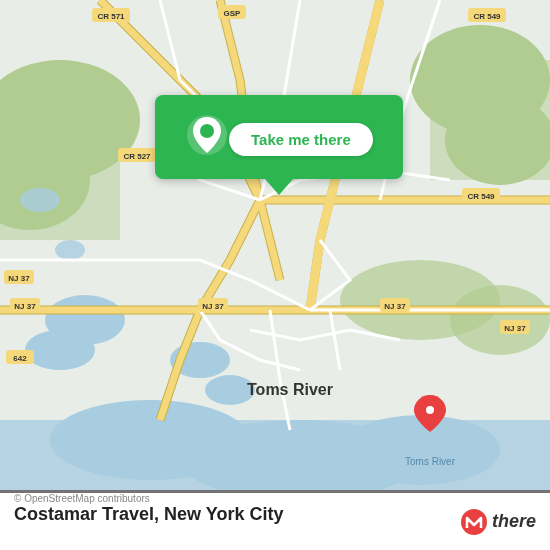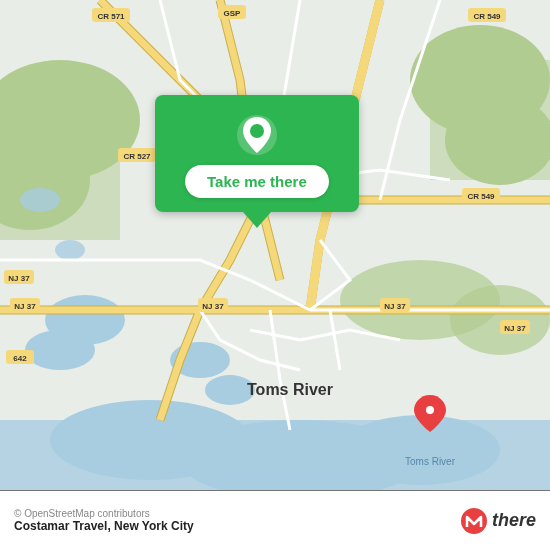--- a/index.html
+++ b/index.html
@@ -35,21 +35,21 @@
       flex-direction: column;
       align-items: center;
       z-index: 10;
     }
 
     #tooltip-box {
       background: #2db551;
       border-radius: 8px;
       padding: 18px 30px 14px 30px;
       display: flex;
-      flex-direction: column;
+      flex-direction: row;
       align-items: center;
       box-shadow: 0 2px 8px rgba(0,0,0,0.25);
       min-width: 160px;
     }
 
     #location-icon {
       width: 44px;
       height: 44px;
       margin-bottom: 8px;
     }
@@ -74,38 +74,37 @@
       border-left: 14px solid transparent;
       border-right: 14px solid transparent;
       border-top: 16px solid #2db551;
     }
 
     #bottom-bar {
       width: 550px;
       height: 60px;
       background: white;
       display: flex;
-      align-items: center;
       justify-content: space-between;
       padding: 0 14px;
-      border-top: 1px solid #737373;
+      border-top: 3px solid #737373;
     }
 
     #bottom-left {
       display: flex;
       flex-direction: column;
     }
 
     #copyright-text {
       font-size: 10px;
       color: #888;
     }
 
     #location-name {
-      font-size: 12px;
+      font-size: 18px;
       font-weight: bold;
       color: #222;
     }
 
     #moovit-logo {
       display: flex;
       align-items: center;
       gap: 4px;
     }
 

